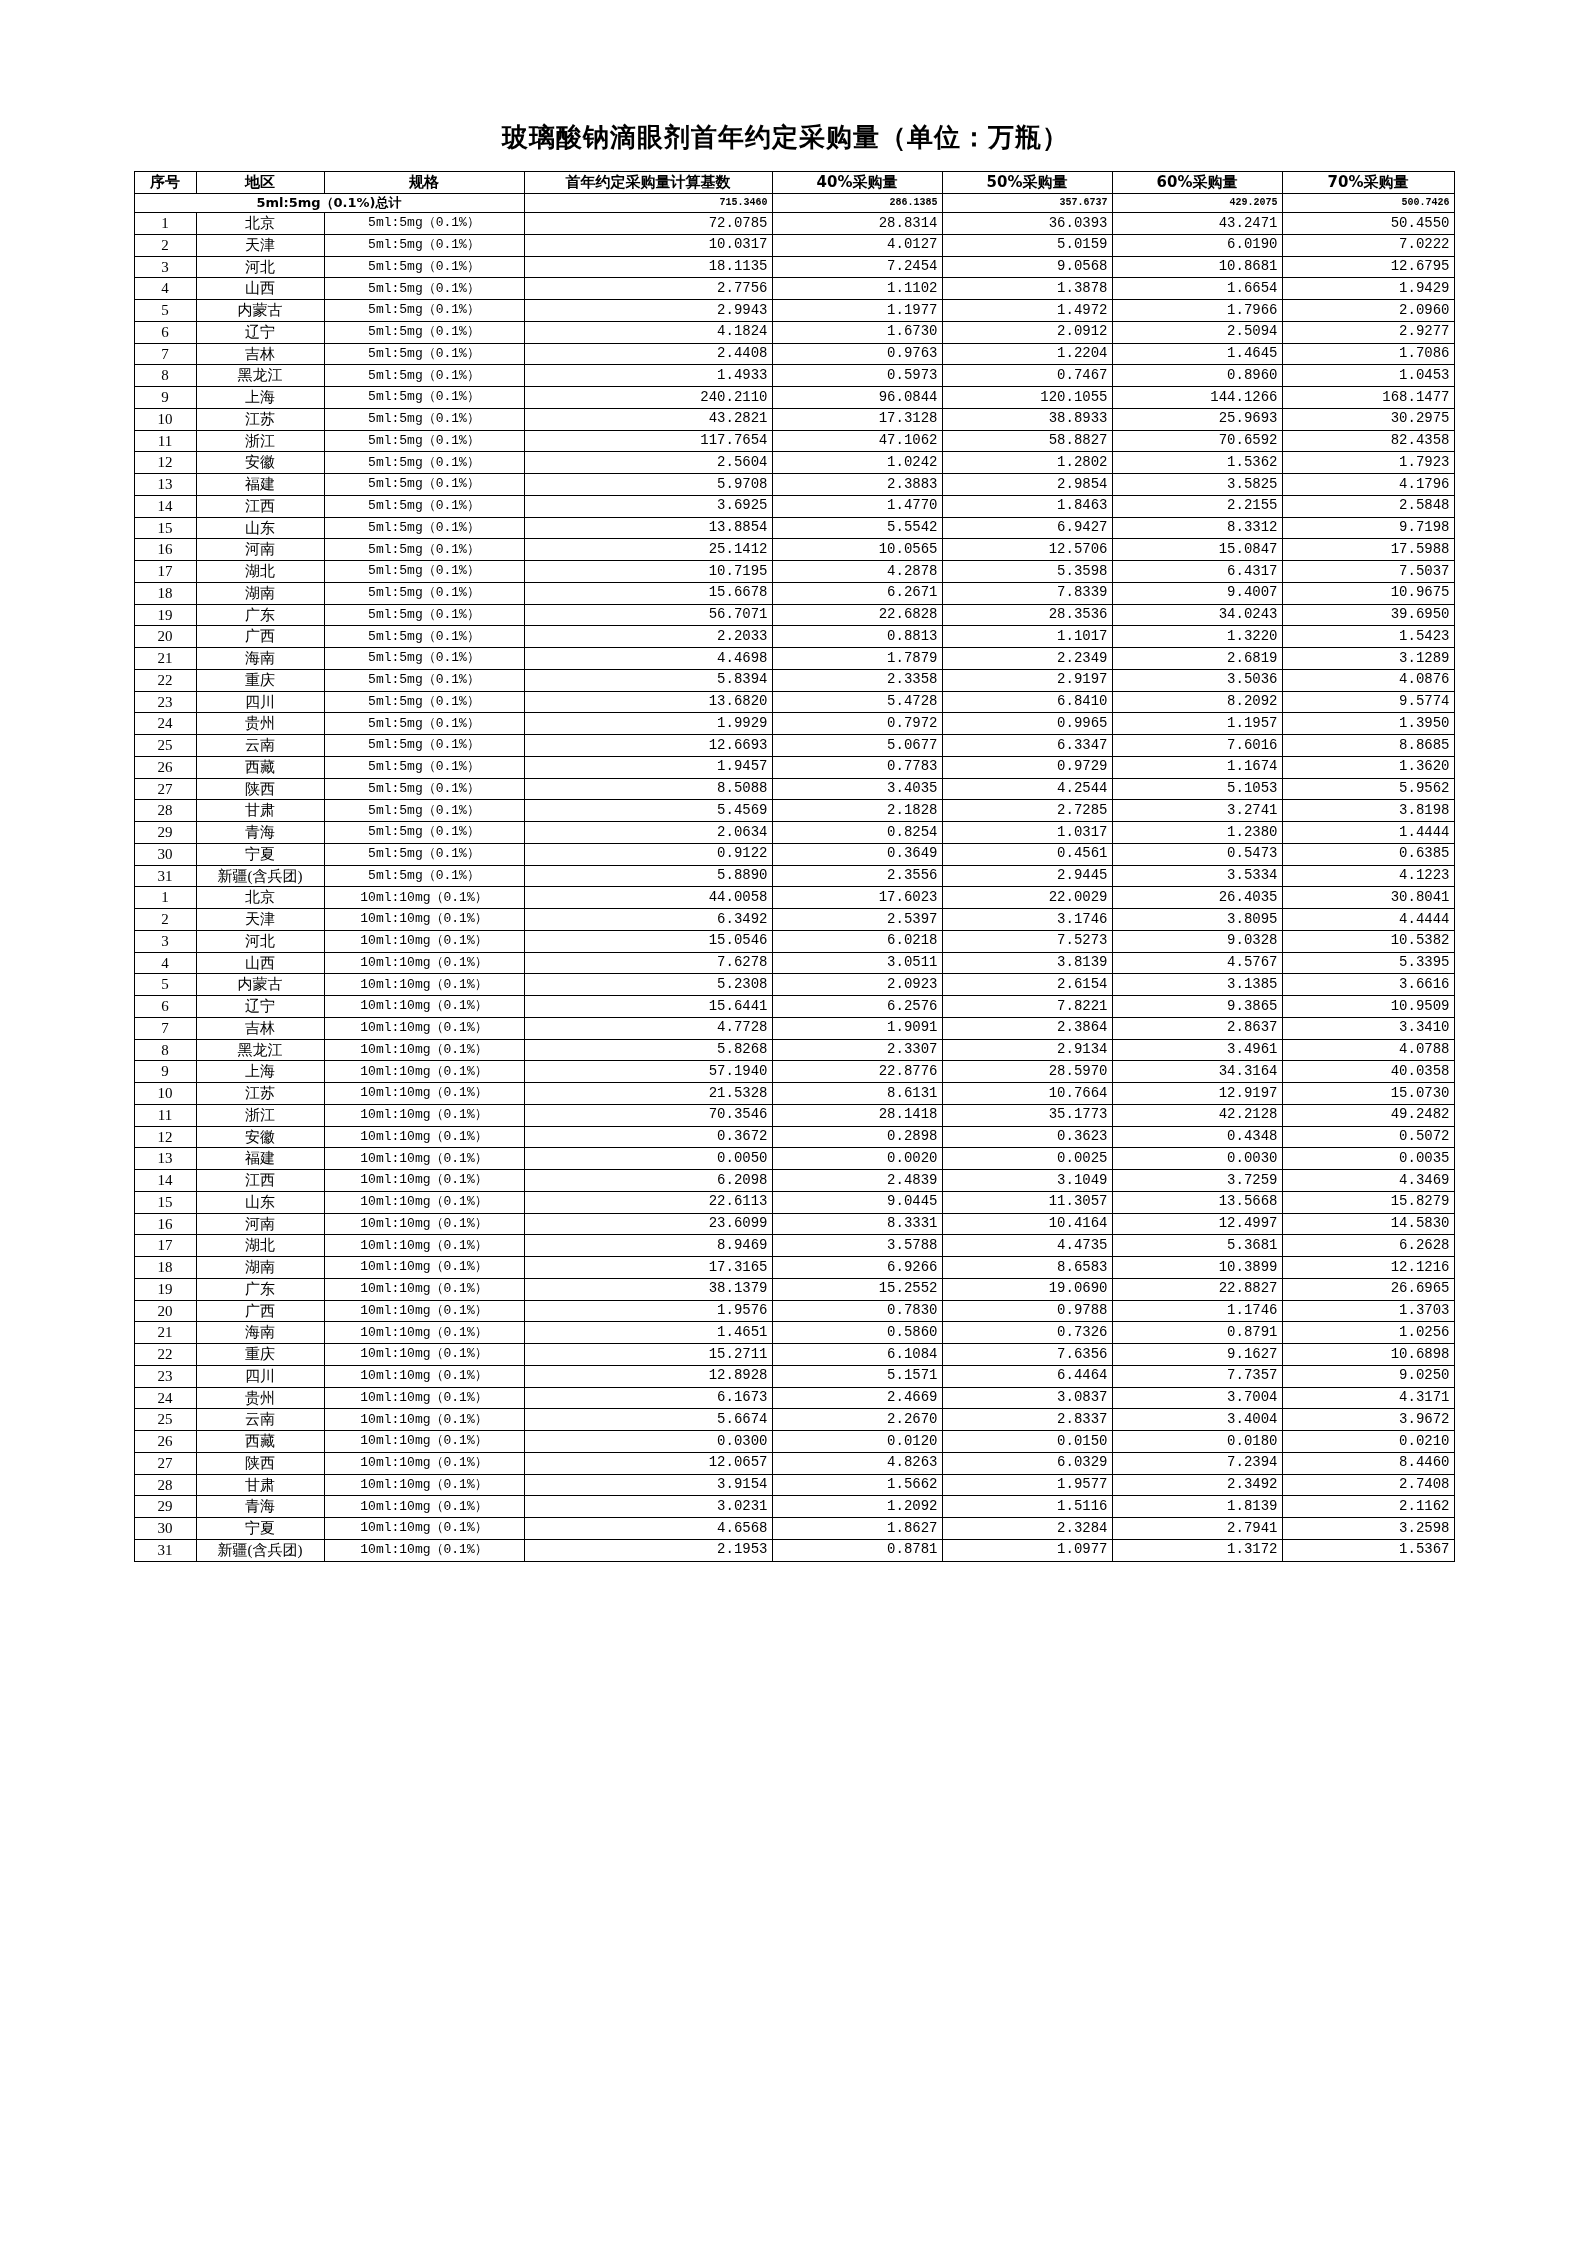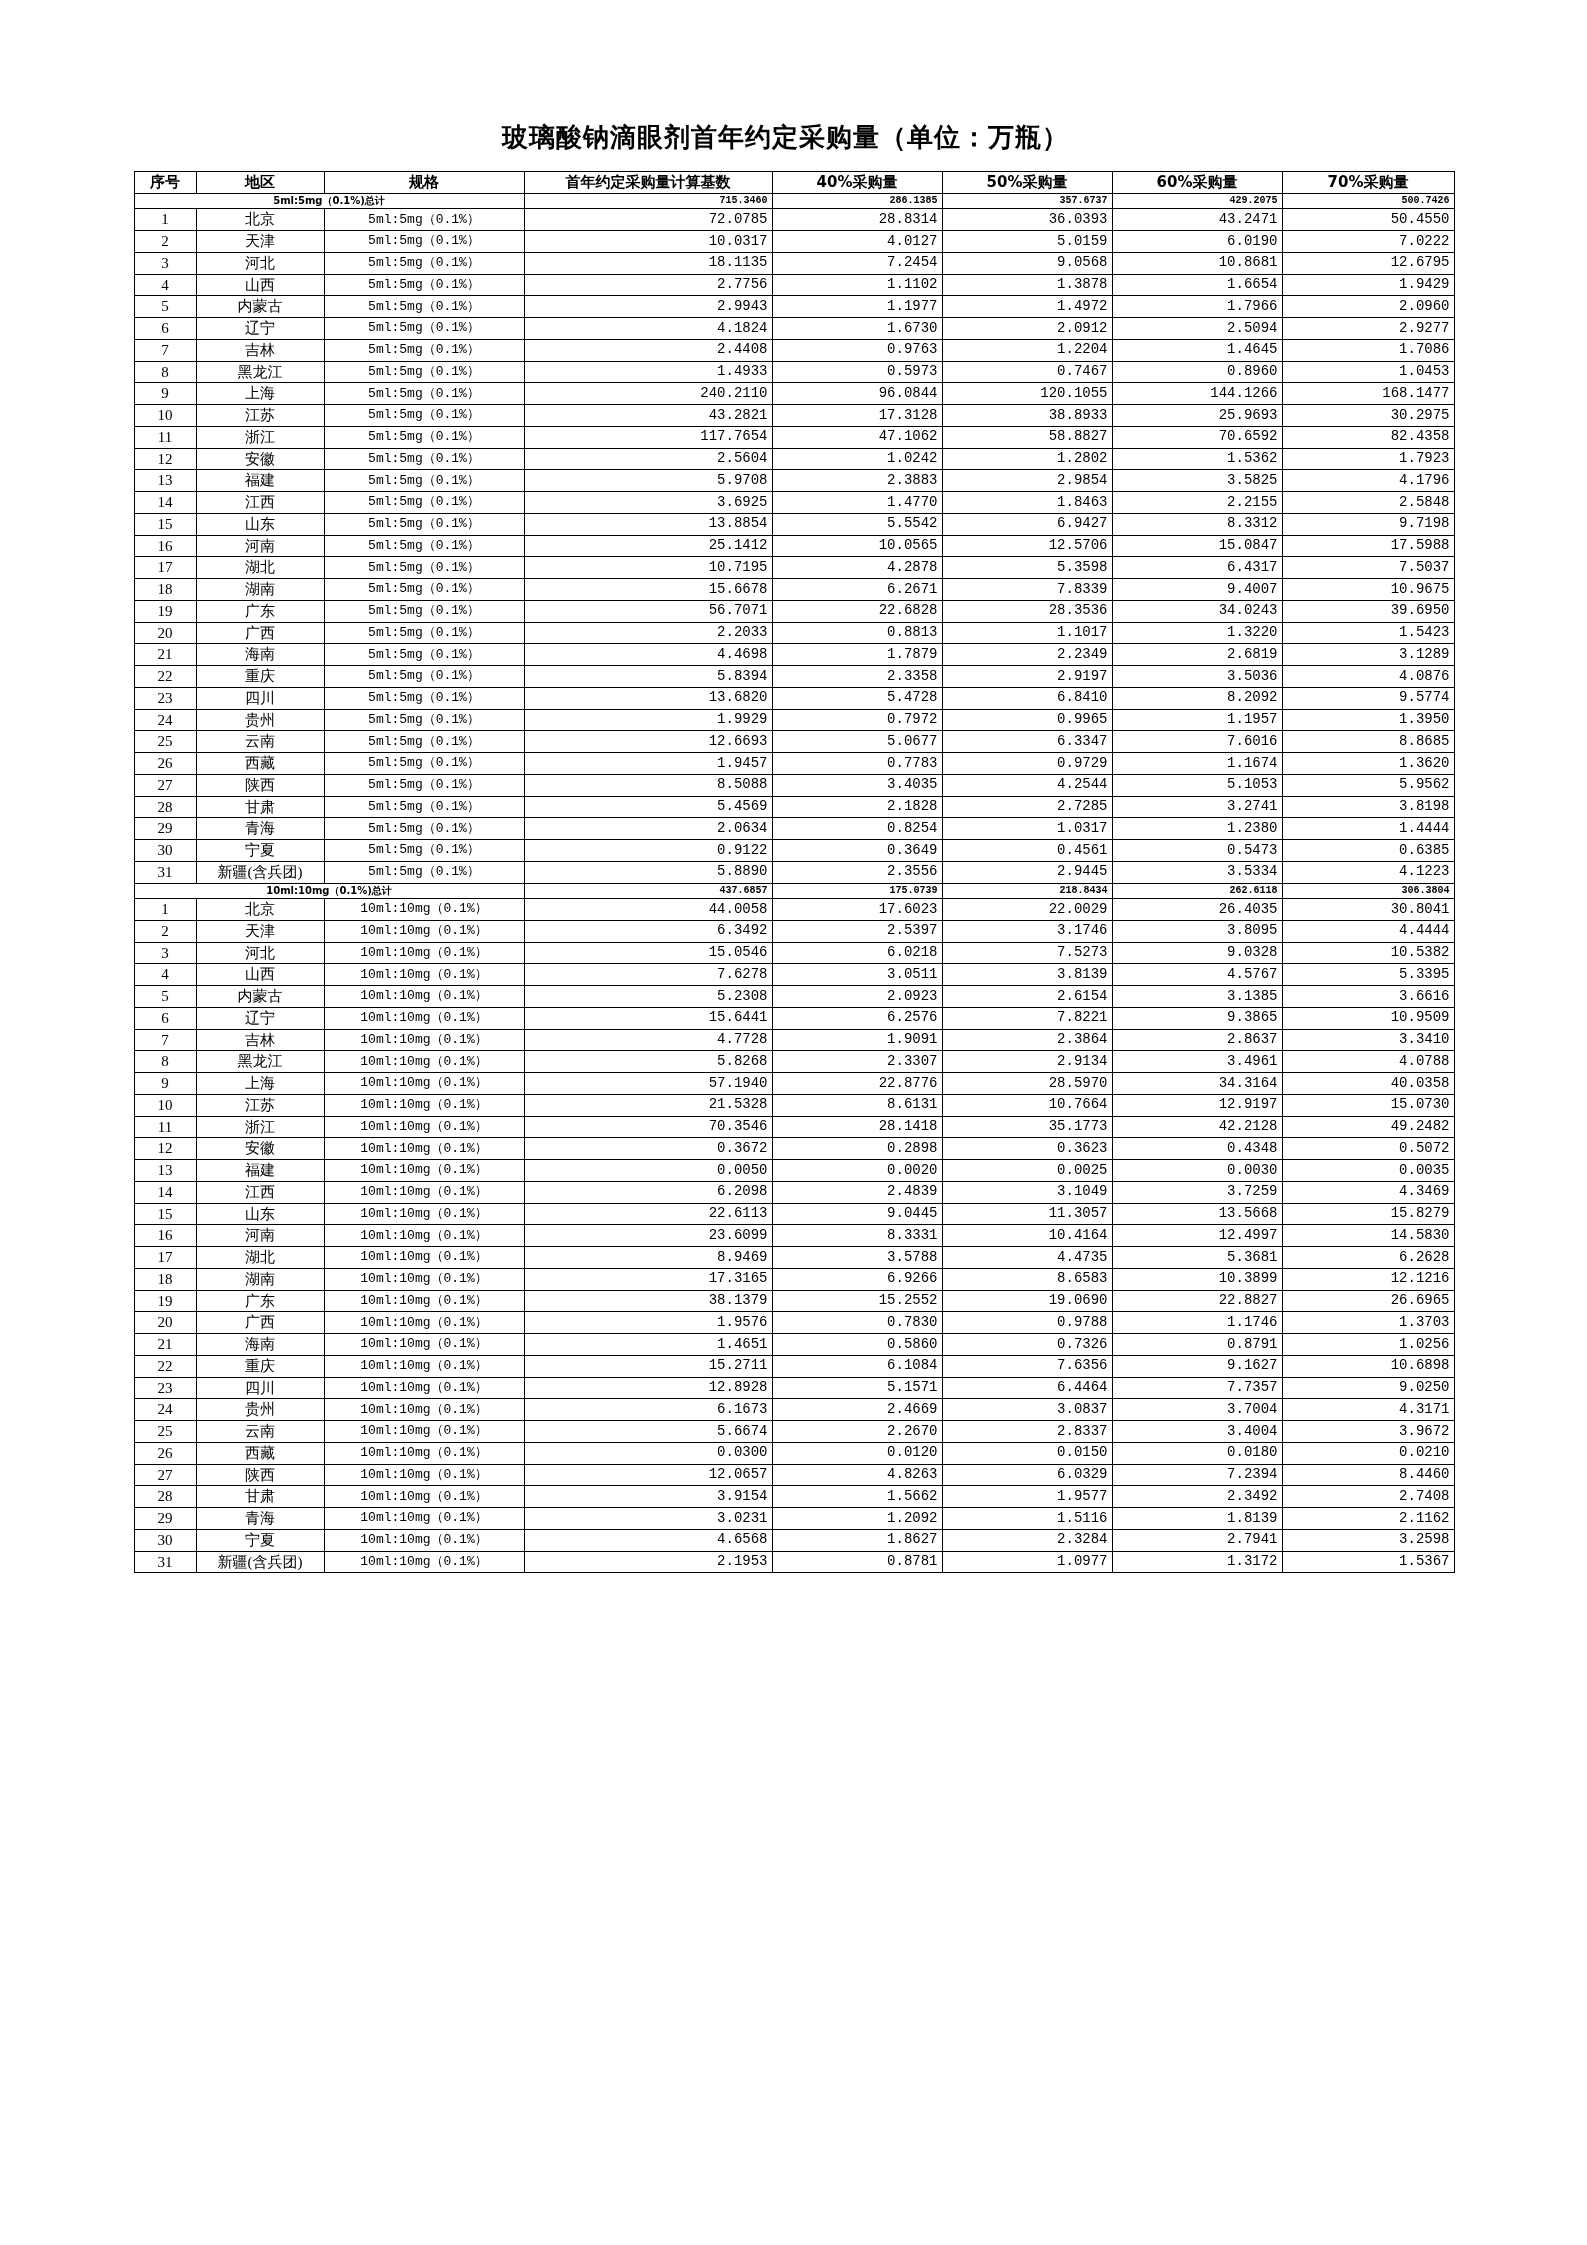--- a/index.html
+++ b/index.html
@@ -63,21 +63,21 @@
   col.c-p70   { width: 172px; }
 
   td.idx  { text-align: center; }
   td.reg  { text-align: center; }
   td.spec { text-align: center; font-family: "Liberation Mono", monospace; font-size: 13px; }
   td.num  { text-align: right; font-family: "Liberation Mono", monospace; font-size: 14px; padding-right: 8px; }
 
   tr.subtotal td {
     font-family: "DejaVu Sans", sans-serif;
     font-weight: bold;
-    font-size: 10px;
+    font-size: 13px;
   }
   tr.subtotal td.label {
     text-align: center;
   }
   tr.subtotal td.num {
     font-family: "Liberation Mono", monospace;
     font-weight: bold;
     font-size: 10px;
   }
 </style>
@@ -424,28 +424,20 @@
           <tr>
             <td class="idx">31</td>
             <td class="reg">新疆(含兵团)</td>
             <td class="spec">5ml:5mg（0.1%）</td>
             <td class="num">5.8890</td>
             <td class="num">2.3556</td>
             <td class="num">2.9445</td>
             <td class="num">3.5334</td>
             <td class="num">4.1223</td>
           </tr>
-          <tr class="subtotal">
-            <td class="label" colspan="3">10ml:10mg（0.1%)总计</td>
-            <td class="num">437.6857</td>
-            <td class="num">175.0739</td>
-            <td class="num">218.8434</td>
-            <td class="num">262.6118</td>
-            <td class="num">306.3804</td>
-          </tr>
           <tr>
             <td class="idx">1</td>
             <td class="reg">北京</td>
             <td class="spec">10ml:10mg（0.1%）</td>
             <td class="num">44.0058</td>
             <td class="num">17.6023</td>
             <td class="num">22.0029</td>
             <td class="num">26.4035</td>
             <td class="num">30.8041</td>
           </tr>

